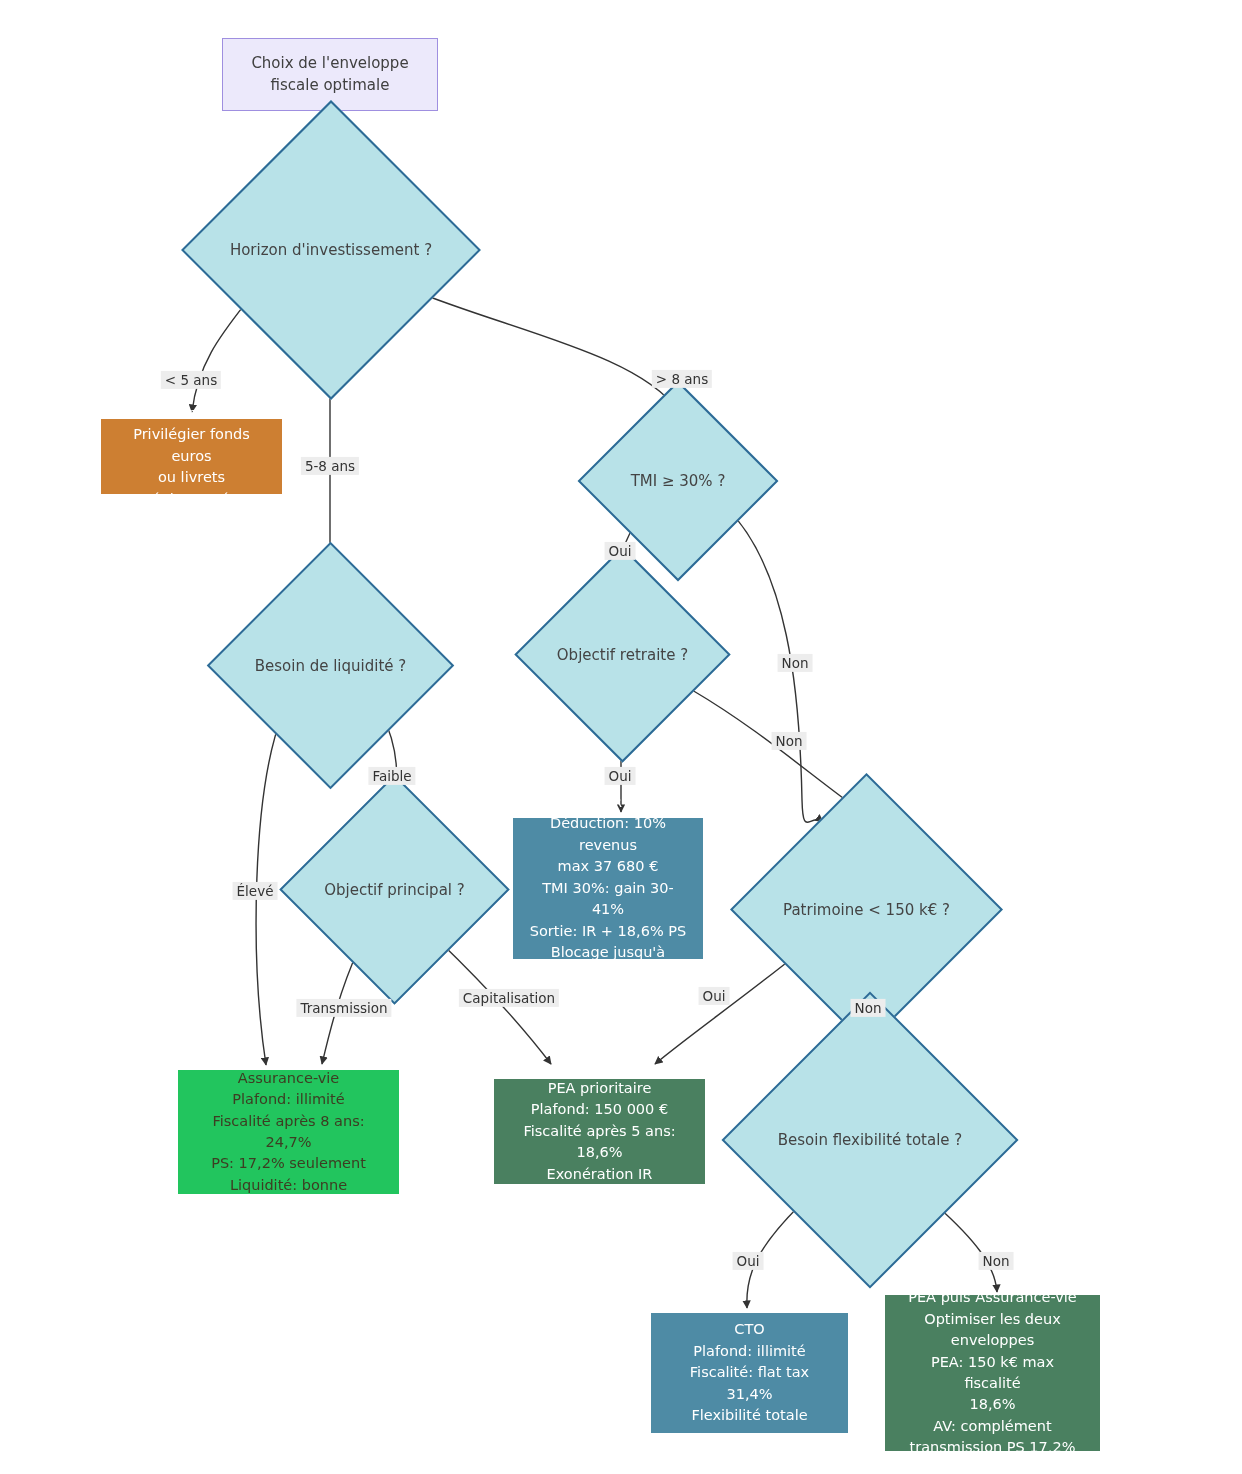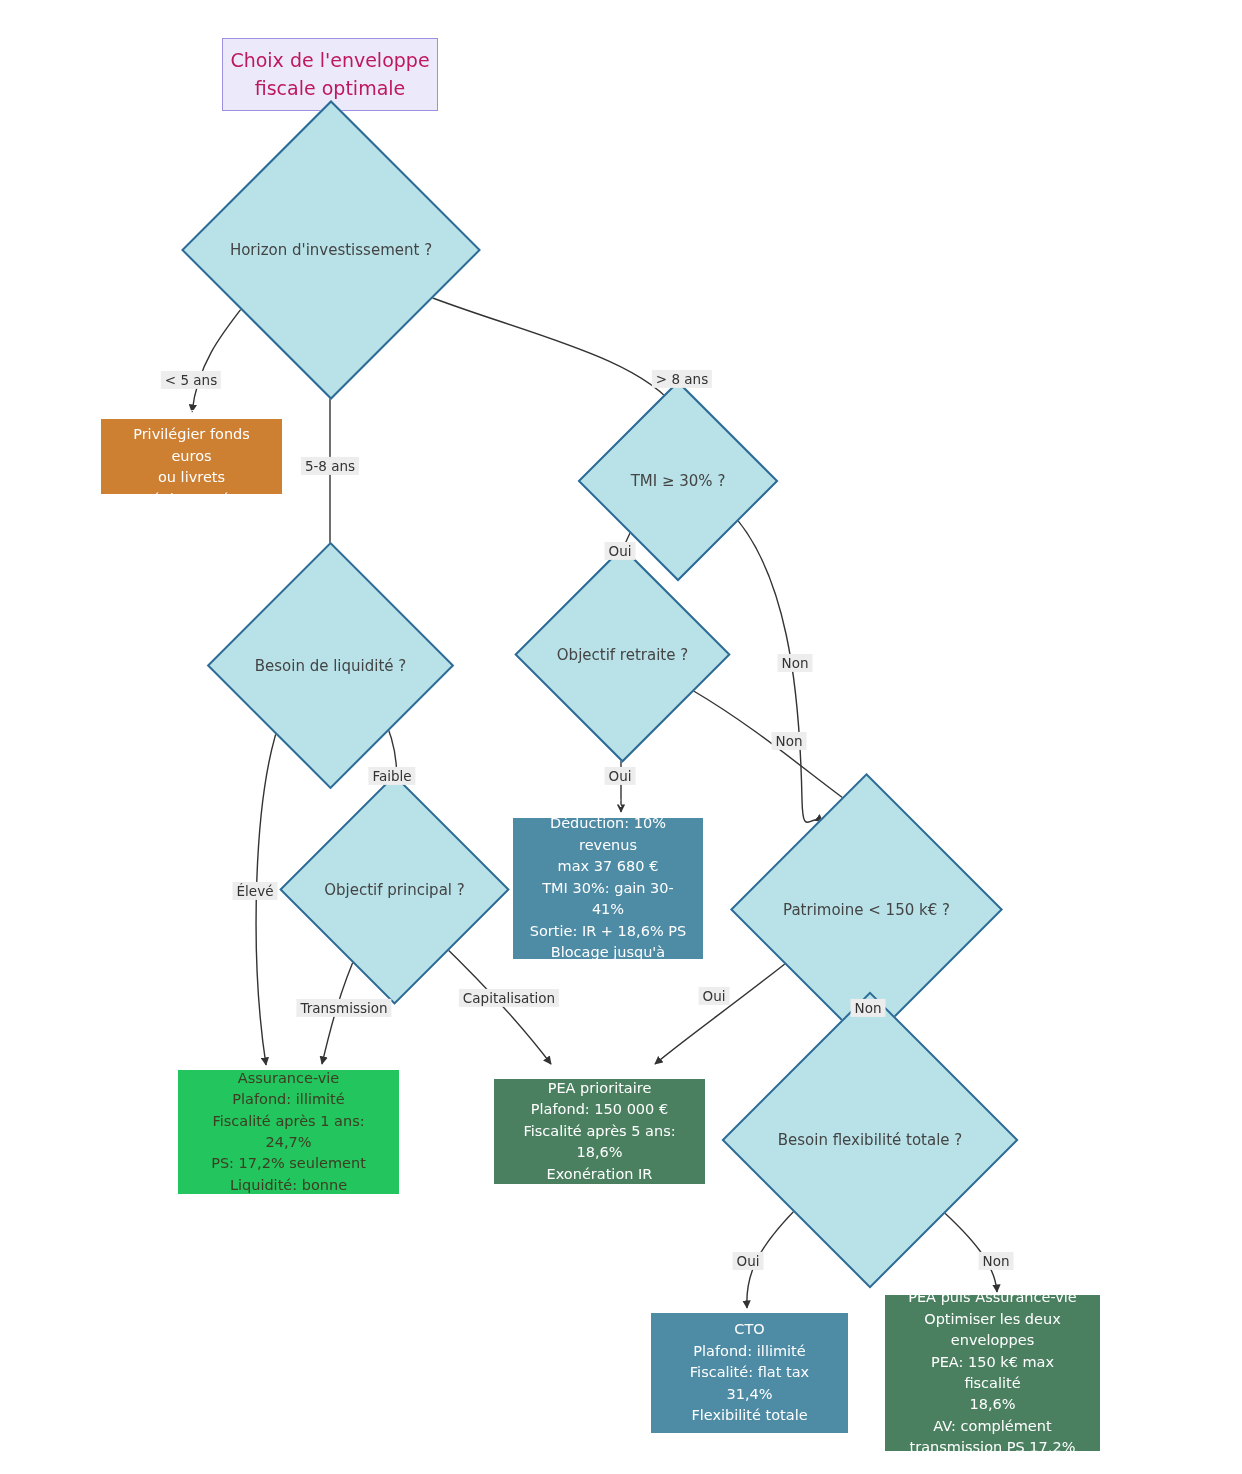--- a/index.html
+++ b/index.html
@@ -36,22 +36,22 @@
     box-sizing: border-box;
     display: flex;
     align-items: center;
     justify-content: center;
     text-align: center;
   }
   
   .node-start {
     background: #ece9fb;
     border: 1.3px solid #9f8fe0;
-    color: #be185d;
-    font-size: 19px;
+    color: #404040;
+    font-size: 15px;
     line-height: 1.45;
   }
   
   .node-decision {
     background: transparent;
     border: none;
   }
   .diamond-shape {
     position: absolute;
     left: 0;
@@ -191,21 +191,21 @@
     <span class="box-line">Déduction: 10% revenus</span>
     <span class="box-line">max 37 680 €</span>
     <span class="box-line">TMI 30%: gain 30-41%</span>
     <span class="box-line">Sortie: IR + 18,6% PS</span>
     <span class="box-line">Blocage jusqu'à retraite</span>
   </div>
 
   <div class="node node-box box-yellow" style="left:178px; top:1070px; width:221px; height:124px;">
     <span class="box-line">Assurance-vie</span>
     <span class="box-line">Plafond: illimité</span>
-    <span class="box-line">Fiscalité après 1 ans: 24,7%</span>
+    <span class="box-line">Fiscalité après 8 ans: 24,7%</span>
     <span class="box-line">PS: 17,2% seulement</span>
     <span class="box-line">Liquidité: bonne</span>
   </div>
 
   <div class="node node-box box-green" style="left:494px; top:1079px; width:211px; height:105px;">
     <span class="box-line">PEA prioritaire</span>
     <span class="box-line">Plafond: 150 000 €</span>
     <span class="box-line">Fiscalité après 5 ans: 18,6%</span>
     <span class="box-line">Exonération IR</span>
   </div>

